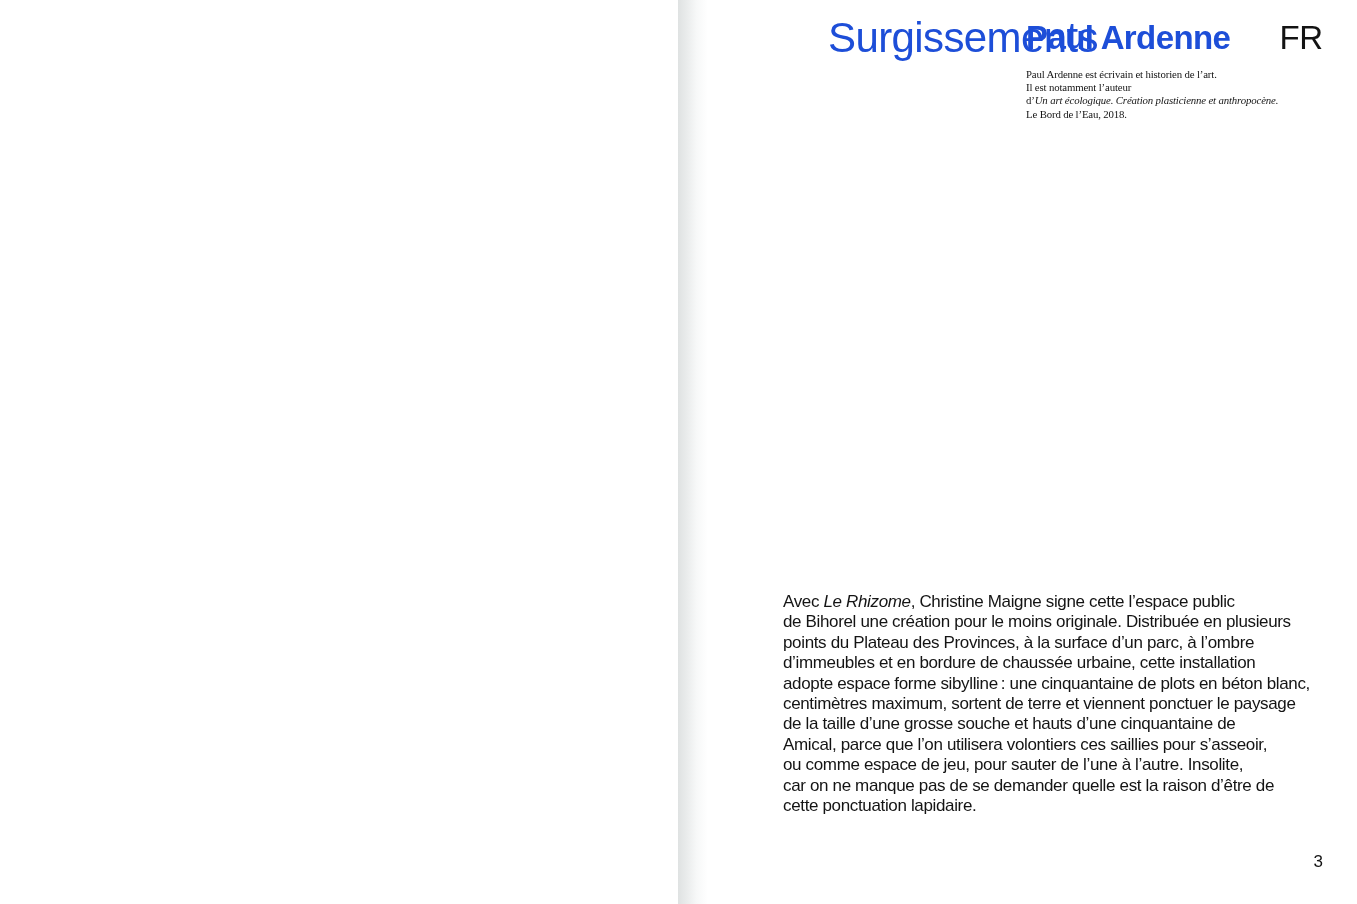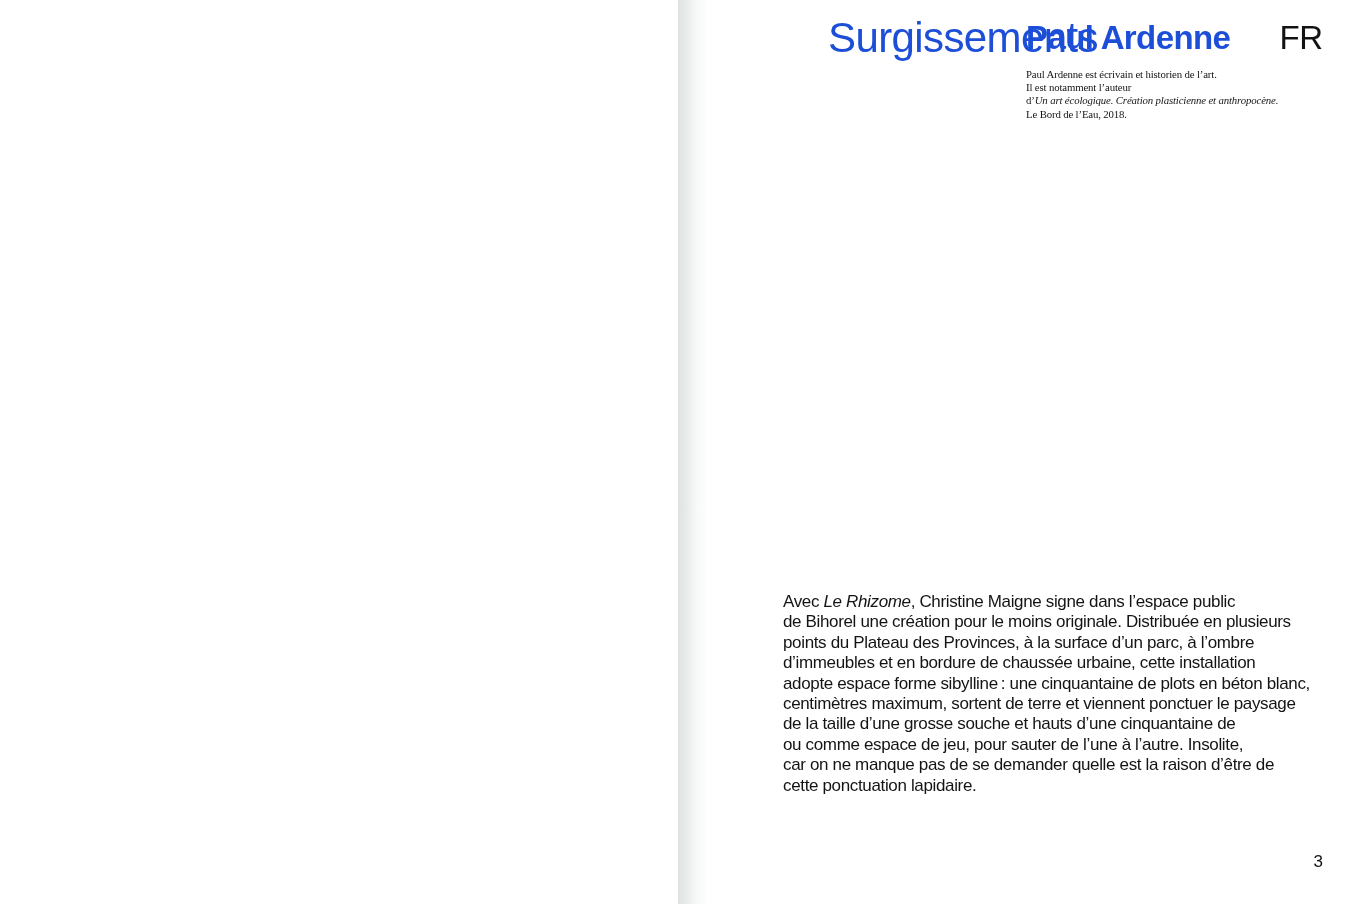--- a/index.html
+++ b/index.html
@@ -114,27 +114,28 @@
   <div class="language-code">FR</div>
 
   <div class="author-bio">
     <div class="bio-line">Paul Ardenne est écrivain et historien de l’art.</div>
     <div class="bio-line">Il est notamment l’auteur</div>
     <div class="bio-line"><span>d’</span><span class="italic">Un art écologique. Création plasticienne et anthropocène.</span></div>
     <div class="bio-line">Le Bord de l’Eau, 2018.</div>
   </div>
 
   <div class="essay-body">
-    <div class="body-line"><span>Avec </span><span class="italic">Le Rhizome</span><span>, Christine Maigne signe dans l’espace public</span></div>
+    <div class="body-line"><span>Avec </span><span class="italic">Le Rhizome</span><span>, Christine Maigne signe cette l’espace public</span></div>
     <div class="body-line">de Bihorel une création pour le moins originale. Distribuée en plusieurs</div>
     <div class="body-line">points du Plateau des Provinces, à la surface d’un parc, à l’ombre</div>
     <div class="body-line">d’immeubles et en bordure de chaussée urbaine, cette installation</div>
     <div class="body-line">adopte espace forme sibylline : une cinquantaine de plots en béton blanc,</div>
     <div class="body-line">centimètres maximum, sortent de terre et viennent ponctuer le paysage</div>
     <div class="body-line">de la taille d’une grosse souche et hauts d’une cinquantaine de</div>
+    <div class="body-line">Amical, parce que l’on utilisera volontiers ces saillies pour s’asseoir,</div>
     <div class="body-line">ou comme espace de jeu, pour sauter de l’une à l’autre. Insolite,</div>
     <div class="body-line">car on ne manque pas de se demander quelle est la raison d’être de</div>
     <div class="body-line">cette ponctuation lapidaire.</div>
   </div>
 
   <div class="page-number">3</div>
 
 </div>
 
 </body></html>

